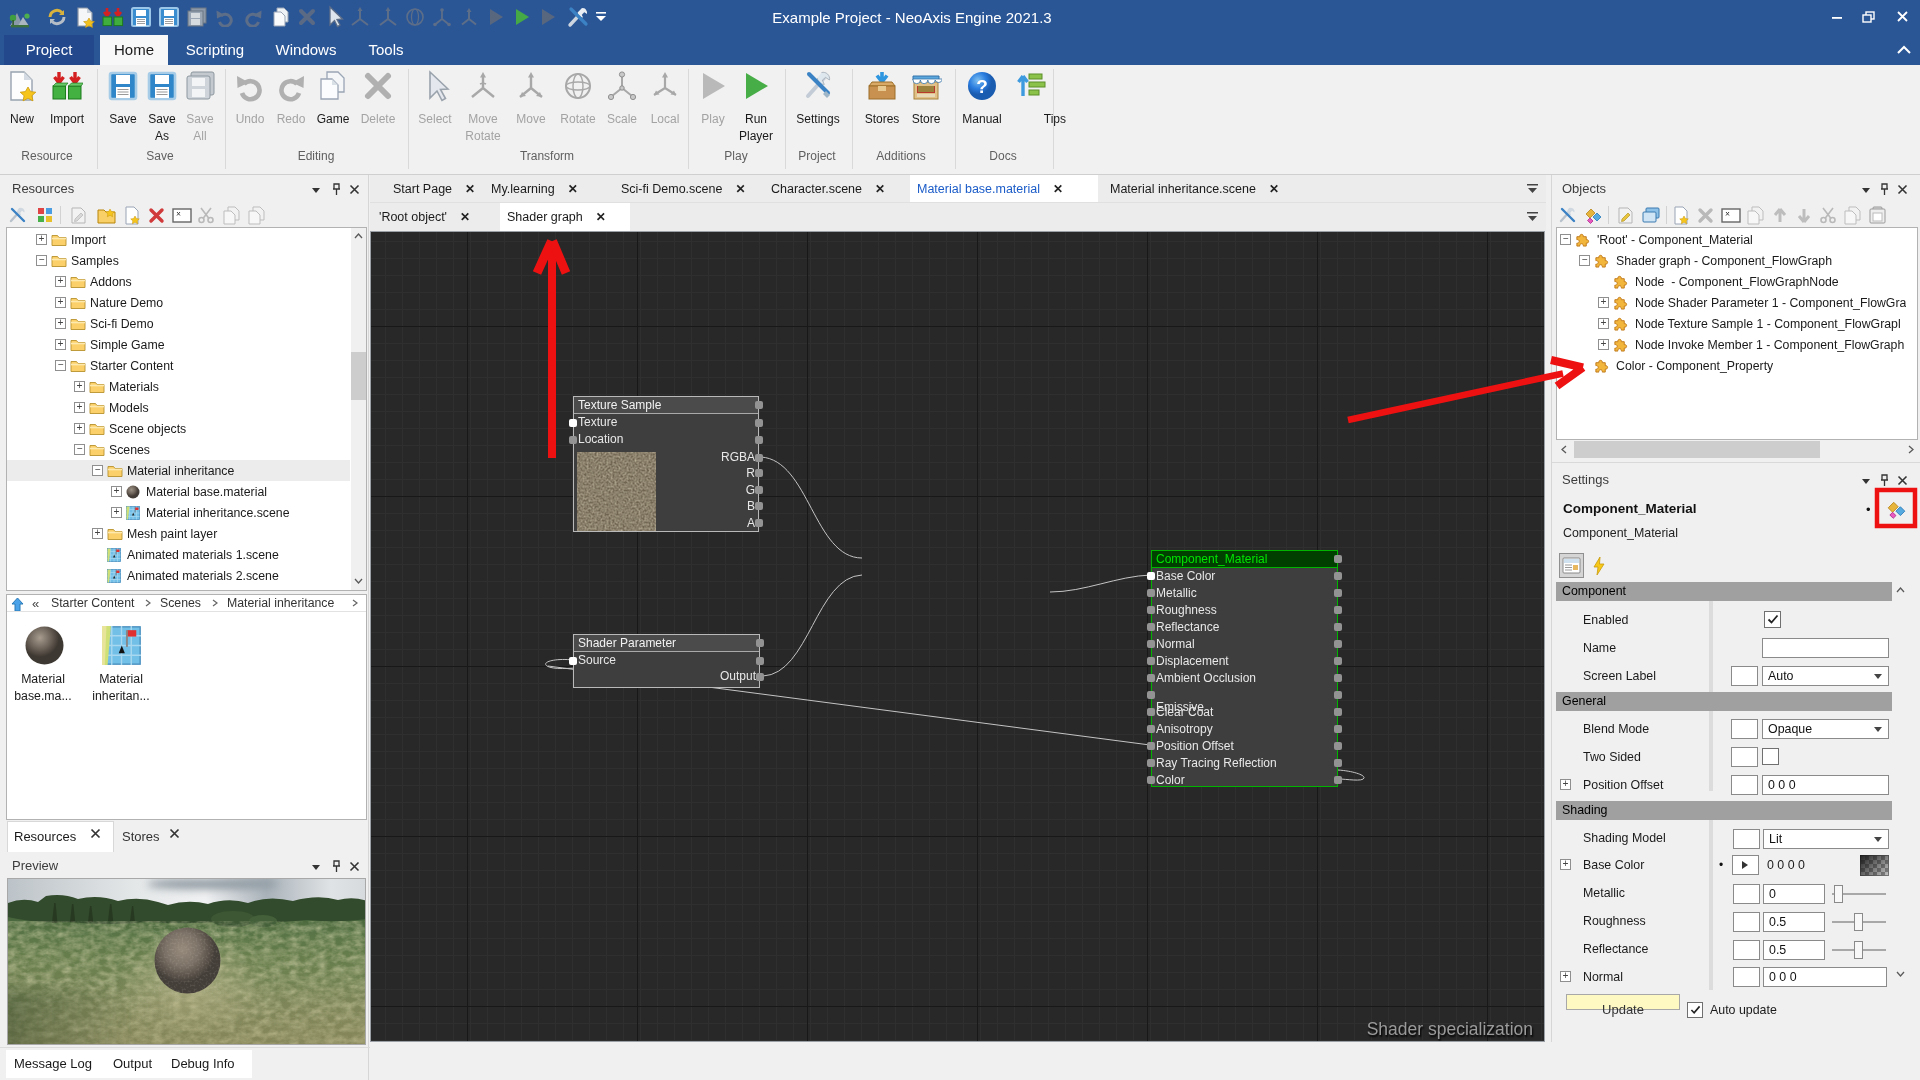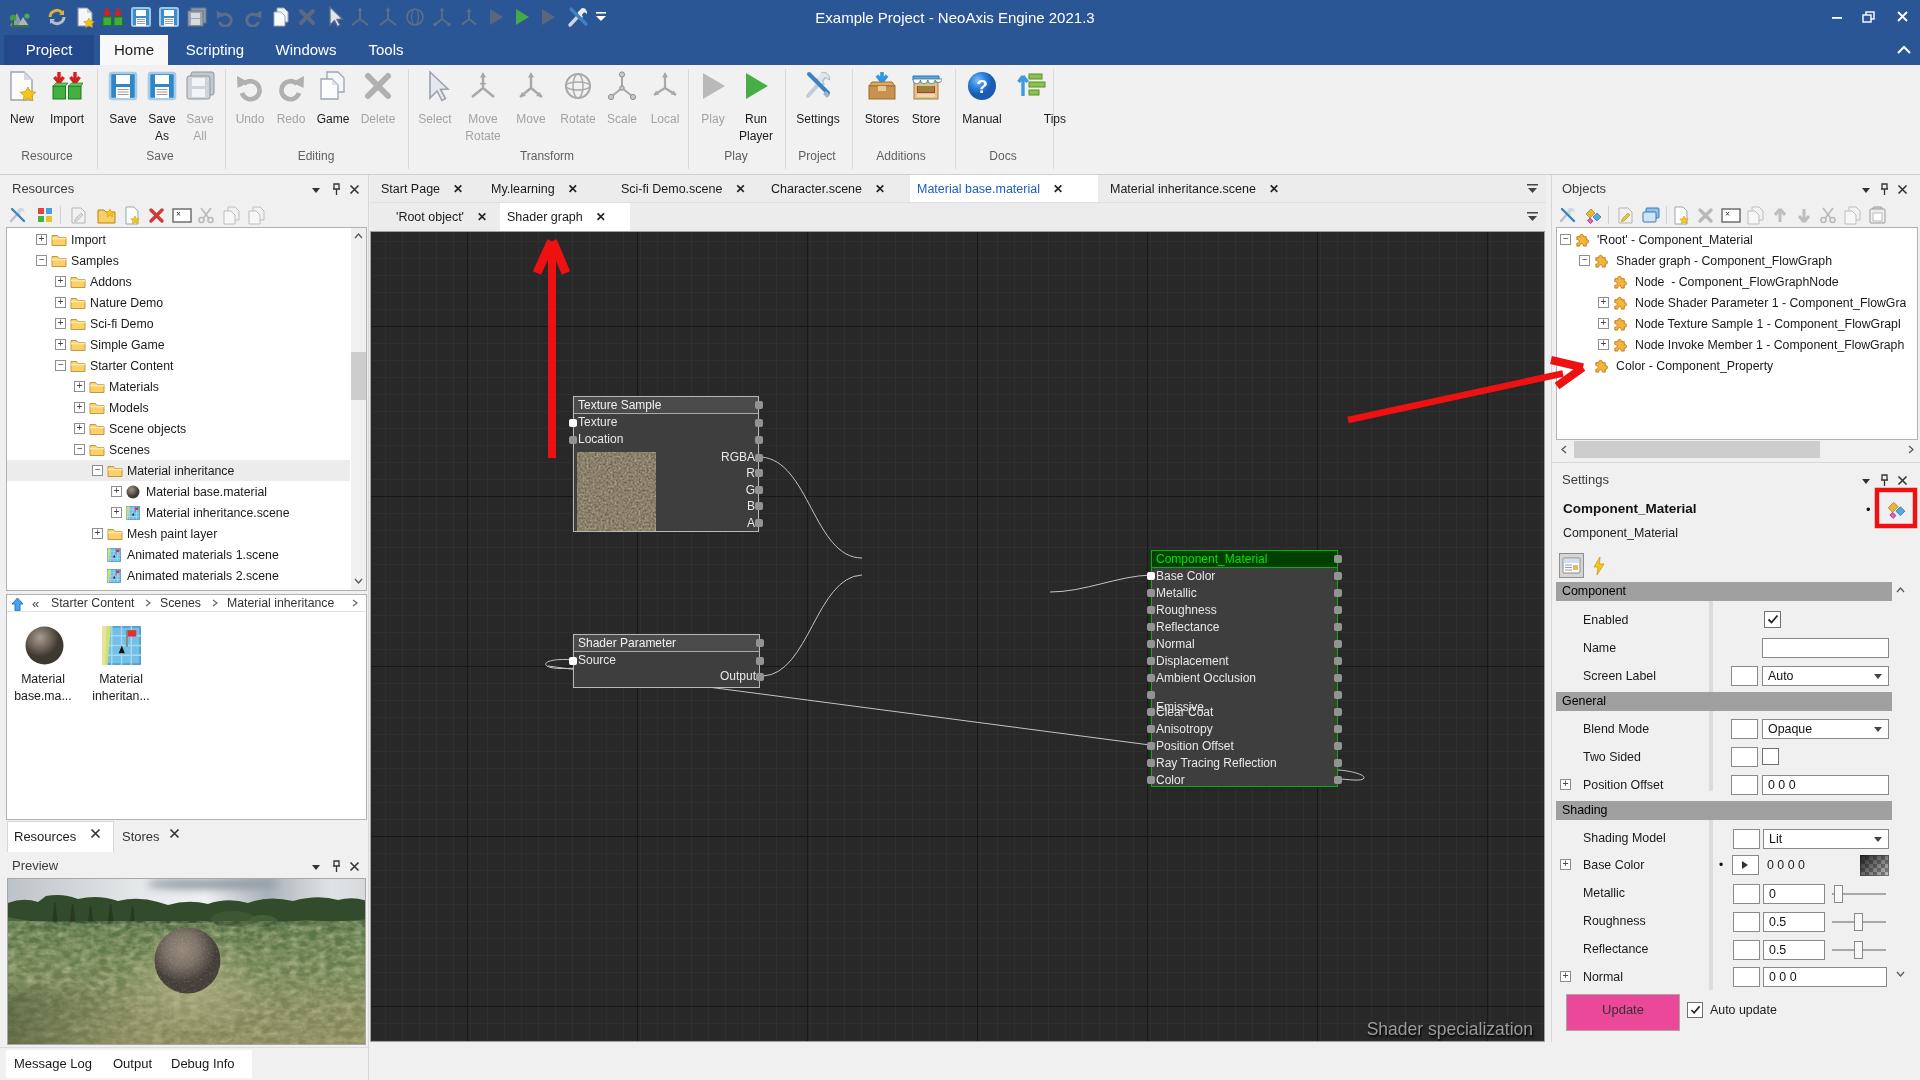--- a/index.html
+++ b/index.html
@@ -139,21 +139,21 @@
     </svg>
 <svg class="ab" style="left:566px;top:5px" width="24" height="24" viewBox="0 0 24 24">
       <path d="M4 20 L18 5" stroke="#cdd6e0" stroke-width="3.4" stroke-linecap="round"></path>
       <path d="M16 3 a5 5 0 0 1 5 6 l-3-2 -2.5 2.2 1.6 3.2 a5 5 0 0 1-5.5-5" fill="#e8eef4"></path>
       <path d="M5 4 L20 19" stroke="#3b82c4" stroke-width="3.2" stroke-linecap="round"></path>
     </svg>
 <svg class="ab" style="left:594px;top:11px" width="14" height="12" viewBox="0 0 14 12">
       <rect x="2" y="1" width="10" height="1.6" fill="#fff"></rect>
       <path d="M2 5 L7 10 L12 5 z" fill="#fff"></path>
     </svg>
-<div class="ab" style="left:760px;top:0;width:390px;height:35px;line-height:35px;color:#fff;font-size:15px;text-align:center">Example Project - NeoAxis Engine 2021.3</div>
+<div class="ab" style="left:717px;top:0;width:390px;height:35px;line-height:35px;color:#fff;font-size:15px;text-align:center">Example Project - NeoAxis Engine 2021.3</div>
 <svg class="ab" style="left:1830px;top:8px" width="80" height="20" viewBox="0 0 80 20">
       <rect x="2" y="9" width="10" height="1.8" fill="#fff"></rect>
       <rect x="36" y="4" width="8" height="7" fill="none" stroke="#fff" stroke-width="1.4"></rect>
       <rect x="33" y="7" width="8" height="7" fill="#2b5696" stroke="#fff" stroke-width="1.4"></rect>
       <path d="M68 4 L77 13 M77 4 L68 13" stroke="#fff" stroke-width="1.8"></path>
     </svg>
 </div>
 
 <div class="menurow">
 <div class="ab" style="left:4px;top:0;width:90px;height:30px;background:#24488c"></div>
@@ -322,33 +322,33 @@
 <div class="rlab" style="left:100px">Save</div>
 <div class="rlab" style="left:256px">Editing</div>
 <div class="rlab" style="left:487px">Transform</div>
 <div class="rlab" style="left:676px">Play</div>
 <div class="rlab" style="left:757px">Project</div>
 <div class="rlab" style="left:841px">Additions</div>
 <div class="rlab" style="left:943px">Docs</div>
 </div>
 
 <div class="docbar" style="top:175px;height:28px;border-bottom:1px solid #e0e0e0">
-<div class="dtab" style="left:0px;padding:0 0 0 11px;line-height:28px">Start Page<span class="x">✕</span></div>
+<div class="dtab" style="left:12px;padding:0 0 0 11px;line-height:28px">Start Page<span class="x">✕</span></div>
 <div class="dtab" style="left:110px;padding:0 0 0 11px;line-height:28px">My.learning<span class="x">✕</span></div>
 <div class="dtab" style="left:240px;padding:0 0 0 11px;line-height:28px">Sci-fi Demo.scene<span class="x">✕</span></div>
 <div class="dtab" style="left:390px;padding:0 0 0 11px;line-height:28px">Character.scene<span class="x">✕</span></div>
 <div class="dtab act" style="left:540px;width:188px;padding:0 0 0 7px;line-height:28px;color:#1b5cc8">Material base.material<span class="x">✕</span></div>
 <div class="dtab" style="left:729px;padding:0 0 0 11px;line-height:28px">Material inheritance.scene<span class="x">✕</span></div>
 <svg class="ab" style="right:7px;top:9px" width="13" height="11" viewBox="0 0 13 11">
       <rect x="1" y="0" width="11" height="1.5" fill="#444"></rect>
       <path d="M2 4 L6.5 9 L11 4 z" fill="#444"></path>
     </svg>
 </div>
 <div class="docbar" style="top:203px;height:28px">
-<div class="dtab" style="left:0px;padding:0 0 0 26px;line-height:28px">'Root object'<span class="x">✕</span></div>
+<div class="dtab" style="left:0px;padding:0 0 0 9px;line-height:28px">'Root object'<span class="x">✕</span></div>
 <div class="dtab act" style="left:130px;width:130px;padding:0 0 0 7px;line-height:28px">Shader graph<span class="x">✕</span></div>
 <svg class="ab" style="right:7px;top:9px" width="13" height="11" viewBox="0 0 13 11">
       <rect x="1" y="0" width="11" height="1.5" fill="#444"></rect>
       <path d="M2 4 L6.5 9 L11 4 z" fill="#444"></path>
     </svg>
 </div>
 
 <div class="canvas">
 <svg class="ab" style="left:0;top:0" width="1175" height="811" viewBox="0 0 1175 811" fill="none">
 <path d="M390,225 C438,228 443,326 491,326" stroke="#c4c4c4" stroke-width="1"></path>
@@ -941,21 +941,21 @@
 <div class="ab" style="left:1854px;top:913px;width:9px;height:18px;background:#f8f8f8;border:1px solid #8a8a8a"></div>
 <div class="pgrow" style="left:1583px;top:935px">Reflectance</div>
 <div class="smbox" style="left:1733px;top:940px"></div>
 <div class="input" style="left:1763px;top:940px;width:62px;height:20px;line-height:18px">0.5</div>
 <div class="ab" style="left:1832px;top:949px;width:54px;height:2px;background:#a8a8a8"></div>
 <div class="ab" style="left:1854px;top:941px;width:9px;height:18px;background:#f8f8f8;border:1px solid #8a8a8a"></div>
 <div class="exp" style="left:1560px;top:971px">+</div>
 <div class="pgrow" style="left:1583px;top:963px">Normal</div>
 <div class="smbox" style="left:1733px;top:967px"></div>
 <div class="input" style="left:1763px;top:967px;width:124px;height:20px;line-height:18px">0 0 0</div>
-<div class="ab" style="left:1566px;top:994px;width:114px;height:37px;background:#ec4899;border:1px solid #a8a8a8;text-align:center;line-height:29px;font-size:13px;color:#333">Update</div>
+<div class="ab" style="left:1566px;top:994px;width:114px;height:16px;background:#fef9c3;border:1px solid #a8a8a8;text-align:center;line-height:29px;font-size:13px;color:#333">Update</div>
 <div class="cbx" style="left:1687px;top:1002px;width:16px;height:16px"></div>
 <svg class="ab" style="left:1690px;top:1005px" width="11" height="10" viewBox="0 0 12 11">
     <path d="M1.5 5.5 L4.5 8.5 L10.5 1.5" fill="none" stroke="#222" stroke-width="1.8"></path>
   </svg>
 <div class="pgrow" style="left:1710px;top:996px">Auto update</div>
 
 <svg class="ab" style="left:0;top:0;z-index:50;pointer-events:none" width="1920" height="1080" viewBox="0 0 1920 1080" fill="none">
 <path d="M552 458 L552 250" stroke="#ee1111" stroke-width="8"></path>
 <path d="M537 273 L551.5 241 M566 273 L552.5 241" stroke="#ee1111" stroke-width="9"></path>
 <path d="M1348 420 L1563 373.5" stroke="#ee1111" stroke-width="6.5"></path>

